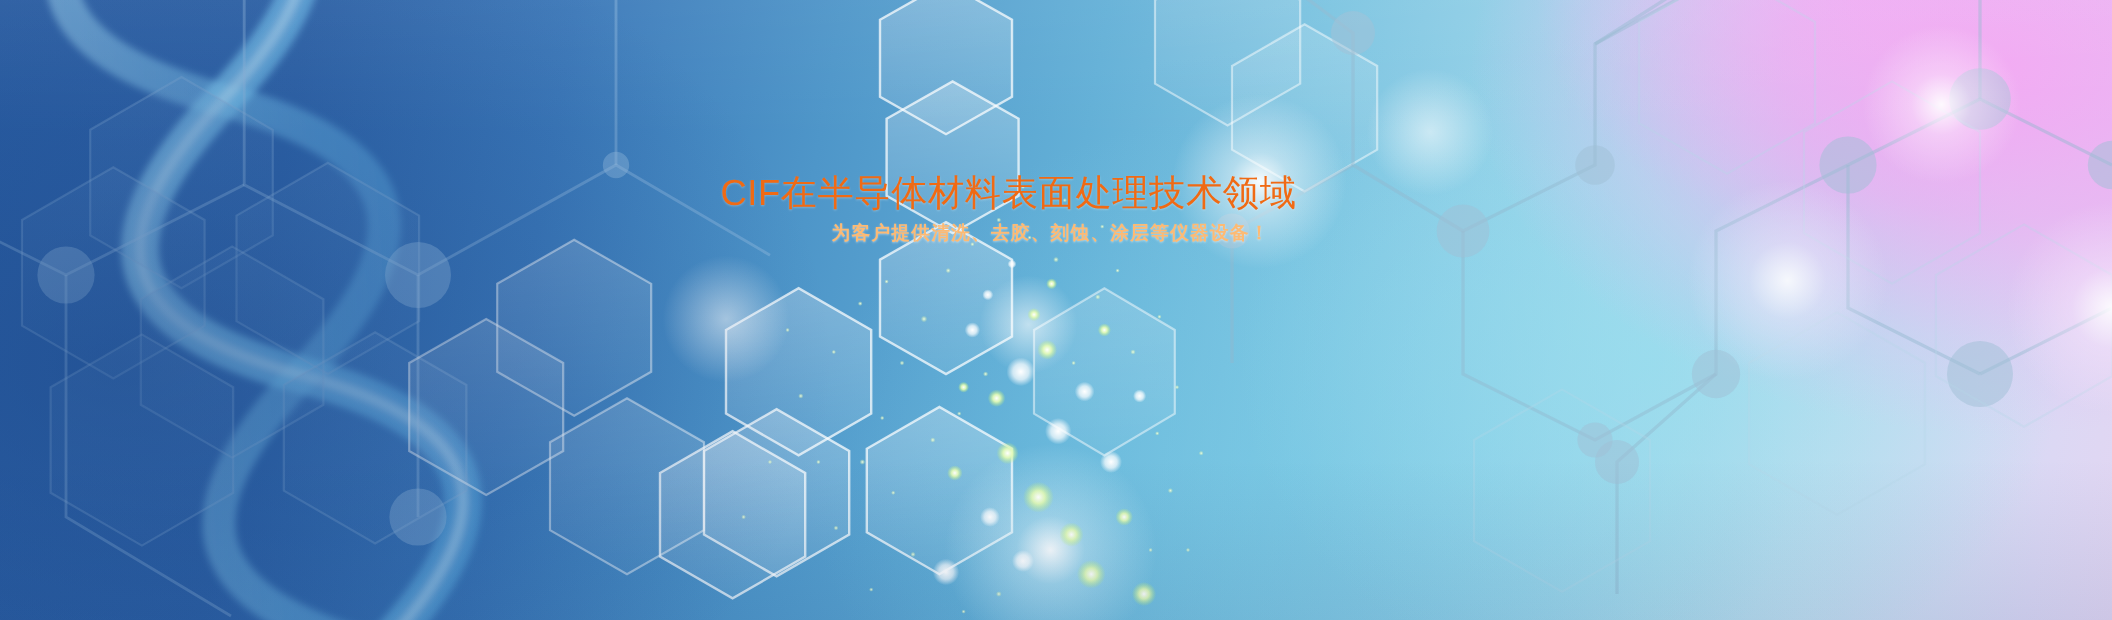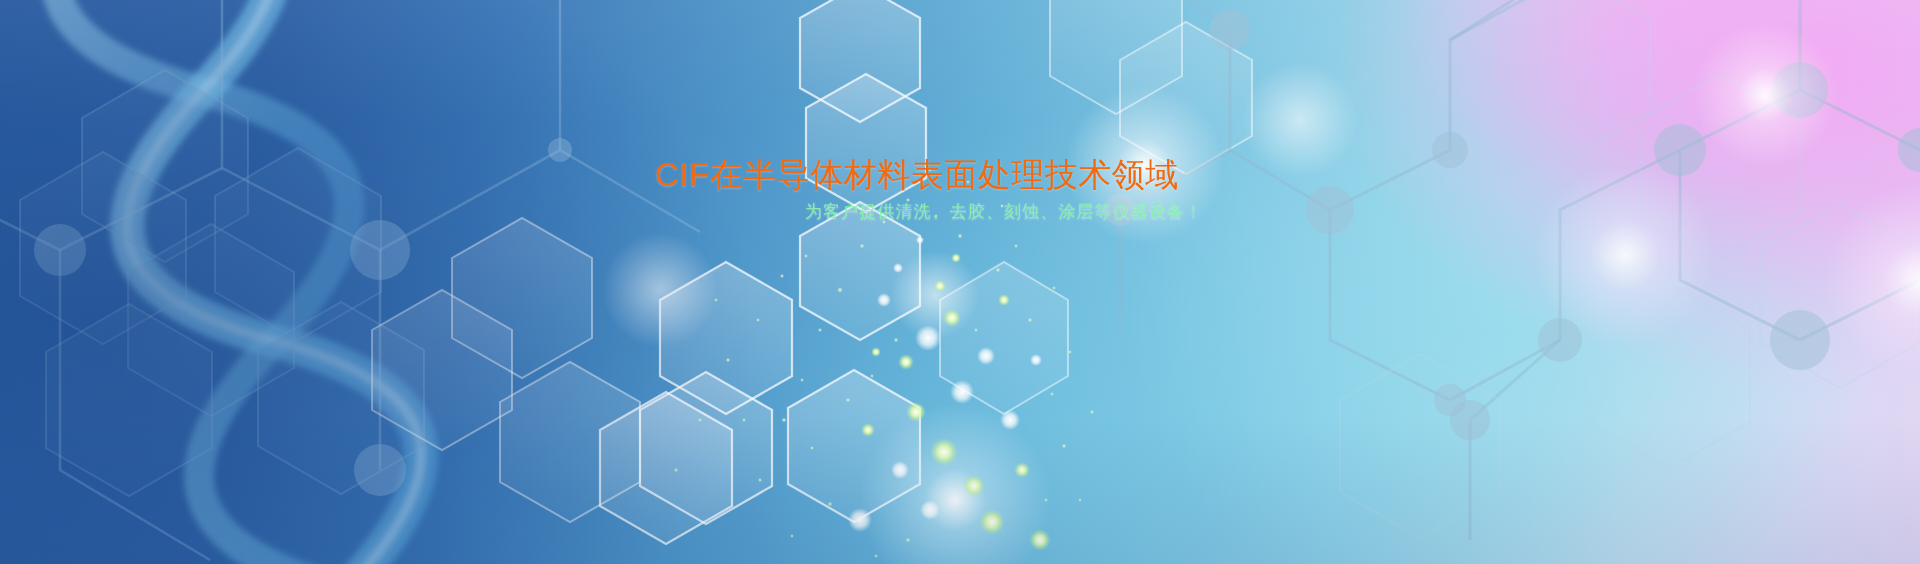--- a/index.html
+++ b/index.html
@@ -65,23 +65,23 @@
   }
   #title{
     position:absolute;left:655px;top:155px;
     font-size:33px;line-height:40px;font-weight:400;
     color:#f06a14;
     letter-spacing:.5px;
     white-space:nowrap;
     text-shadow:0 1px 2px rgba(255,255,255,.28);
   }
   #subtitle{
-    position:absolute;left:805px;top:199px;
-    font-size:17px;line-height:26px;font-weight:400;
-    color:#86efac;
+    position:absolute;left:756px;top:199px;
+    font-size:17px;line-height:26px;font-weight:700;
+    color:#fdba74;
     letter-spacing:1.1px;
     white-space:nowrap;
     text-shadow:0 1px 2px rgba(255,255,255,.45);
   }
 </style>
 </head>
 <body>
 
 <div id="banner">
 

